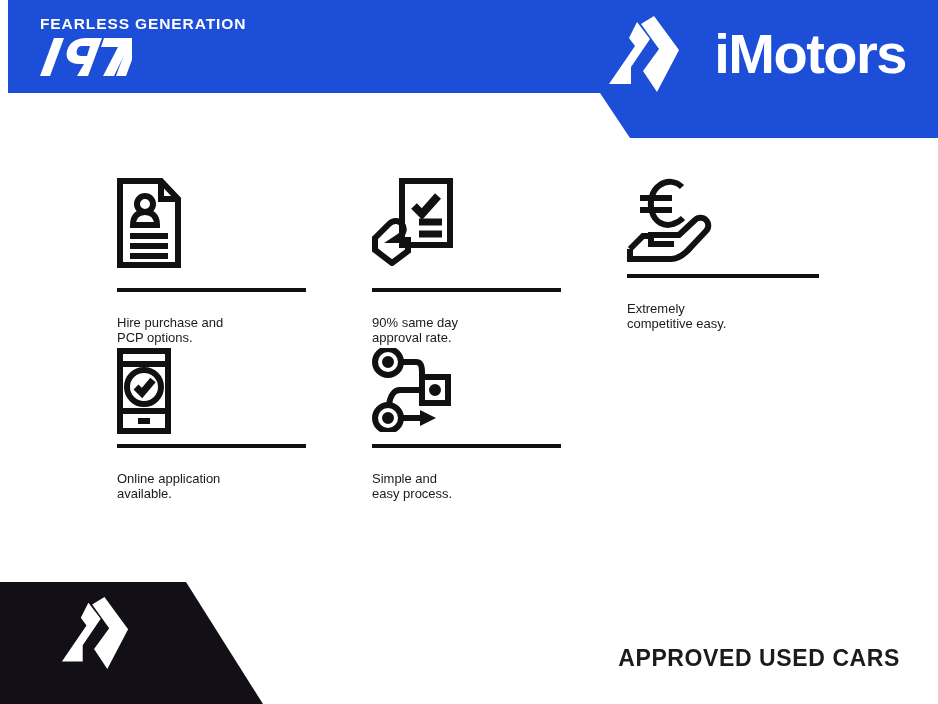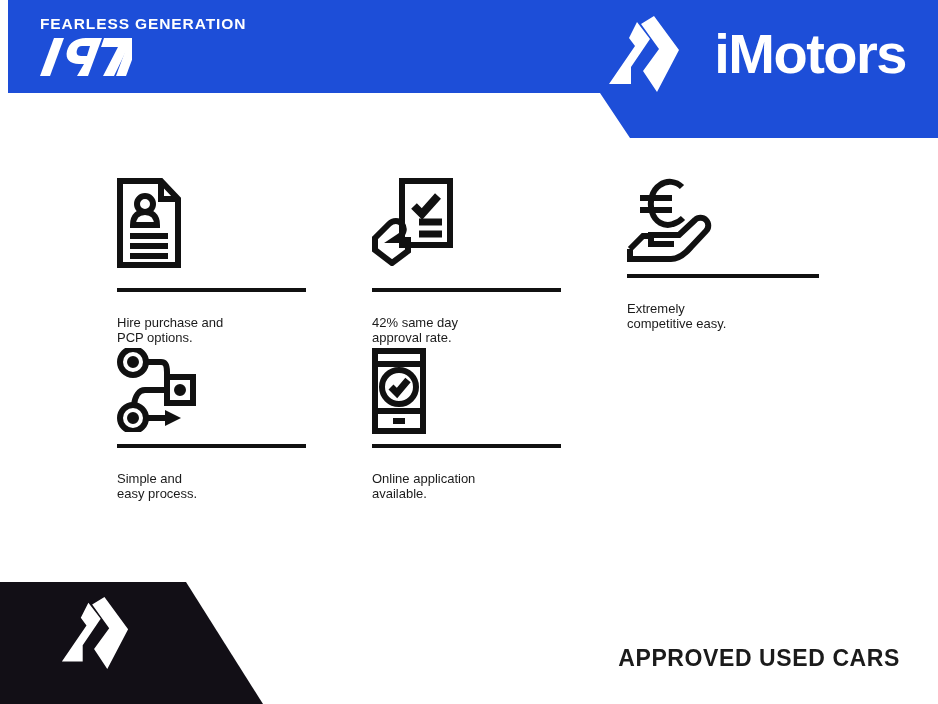--- a/index.html
+++ b/index.html
@@ -150,39 +150,57 @@
         <g fill="none" stroke="#111111" stroke-width="6">
           <rect x="30" y="3" width="48" height="64"></rect>
           <polyline points="42,28 50,36 66,18" stroke-width="8"></polyline>
           <line x1="47" y1="44" x2="70" y2="44" stroke-width="7"></line>
           <line x1="47" y1="56" x2="70" y2="56" stroke-width="7"></line>
           <path d="M3,60 L17,46 C21,42 27,42 30,46 C33,50 32,55 28,58 L22,62 L36,62 L36,73 L20,85 L3,72 Z"></path>
         </g>
       </svg>
     </div>
     <div class="divider"></div>
-    <div class="feature-text">42% same day
+    <div class="feature-text">90% same day
 approval rate.</div>
   </div>
 
   <div class="feature row2">
     <div class="icon-box">
       <svg width="88" height="84" viewBox="0 0 88 84" aria-hidden="true">
         <g fill="none" stroke="#111111" stroke-width="6">
           <path d="M55,9 C49,3 40,2 33,7 C25,12 22,24 25,34 C28,44 37,49 46,46 C50,45 53,43 56,40"></path>
           <line x1="13" y1="20" x2="45" y2="20"></line>
           <line x1="13" y1="32" x2="45" y2="32"></line>
           <path d="M3,71 L3,81 L17,81 L44,81 C52,81 58,76 64,69 L79,53 C82,50 82,45 79,42 C76,39 71,39 68,42 L52,57 L24,57 L24,66 L47,66"></path>
           <path d="M3,71 L16,58 L24,58"></path>
         </g>
       </svg>
     </div>
     <div class="divider"></div>
     <div class="feature-text">Extremely
 competitive easy.</div>
+  </div>
+
+  <div class="feature row2">
+    <div class="icon-box">
+      <svg width="54" height="86" viewBox="0 0 54 86" aria-hidden="true">
+        <g fill="none" stroke="#111111" stroke-width="6">
+          <rect x="3" y="3" width="48" height="80"></rect>
+          <line x1="3" y1="16" x2="51" y2="16"></line>
+          <line x1="3" y1="63" x2="51" y2="63"></line>
+          <rect x="21" y="70" width="12" height="6" fill="#111111" stroke="none"></rect>
+          <circle cx="27" cy="39" r="17"></circle>
+          <polyline points="19,39 25,45 36,32" stroke-width="7"></polyline>
+        </g>
+      </svg>
+    </div>
+    <div class="divider"></div>
+    <div class="feature-text">Online application
+available.</div>
   </div>
 
   <div class="feature row2">
     <div class="icon-box">
       <svg width="84" height="84" viewBox="0 0 84 84" aria-hidden="true">
         <g fill="none" stroke="#111111" stroke-width="6">
           <circle cx="16" cy="14" r="13"></circle>
           <circle cx="16" cy="70" r="13"></circle>
           <rect x="50" y="29" width="26" height="26"></rect>
           <circle cx="16" cy="14" r="3" fill="#111111"></circle>
@@ -193,38 +211,20 @@
           <line x1="29" y1="70" x2="52" y2="70"></line>
           <polygon points="48,62 64,70 48,78" fill="#111111" stroke="none"></polygon>
         </g>
       </svg>
     </div>
     <div class="divider"></div>
     <div class="feature-text">Simple and
 easy process.</div>
   </div>
 
-  <div class="feature row2">
-    <div class="icon-box">
-      <svg width="54" height="86" viewBox="0 0 54 86" aria-hidden="true">
-        <g fill="none" stroke="#111111" stroke-width="6">
-          <rect x="3" y="3" width="48" height="80"></rect>
-          <line x1="3" y1="16" x2="51" y2="16"></line>
-          <line x1="3" y1="63" x2="51" y2="63"></line>
-          <rect x="21" y="70" width="12" height="6" fill="#111111" stroke="none"></rect>
-          <circle cx="27" cy="39" r="17"></circle>
-          <polyline points="19,39 25,45 36,32" stroke-width="7"></polyline>
-        </g>
-      </svg>
-    </div>
-    <div class="divider"></div>
-    <div class="feature-text">Online application
-available.</div>
-  </div>
-
 </div>
 
 <div class="footer-shape"></div>
 
 <div class="footer-mark">
   <svg width="70" height="74" viewBox="0 0 74 76" aria-hidden="true">
     <g fill="#ffffff">
       <polygon points="30,6 43,23 24,51 24,68 2,68 28,30 22,22"></polygon>
       <polygon points="47,0 72,34 50,76 36,55 52,33 34,8"></polygon>
     </g>

